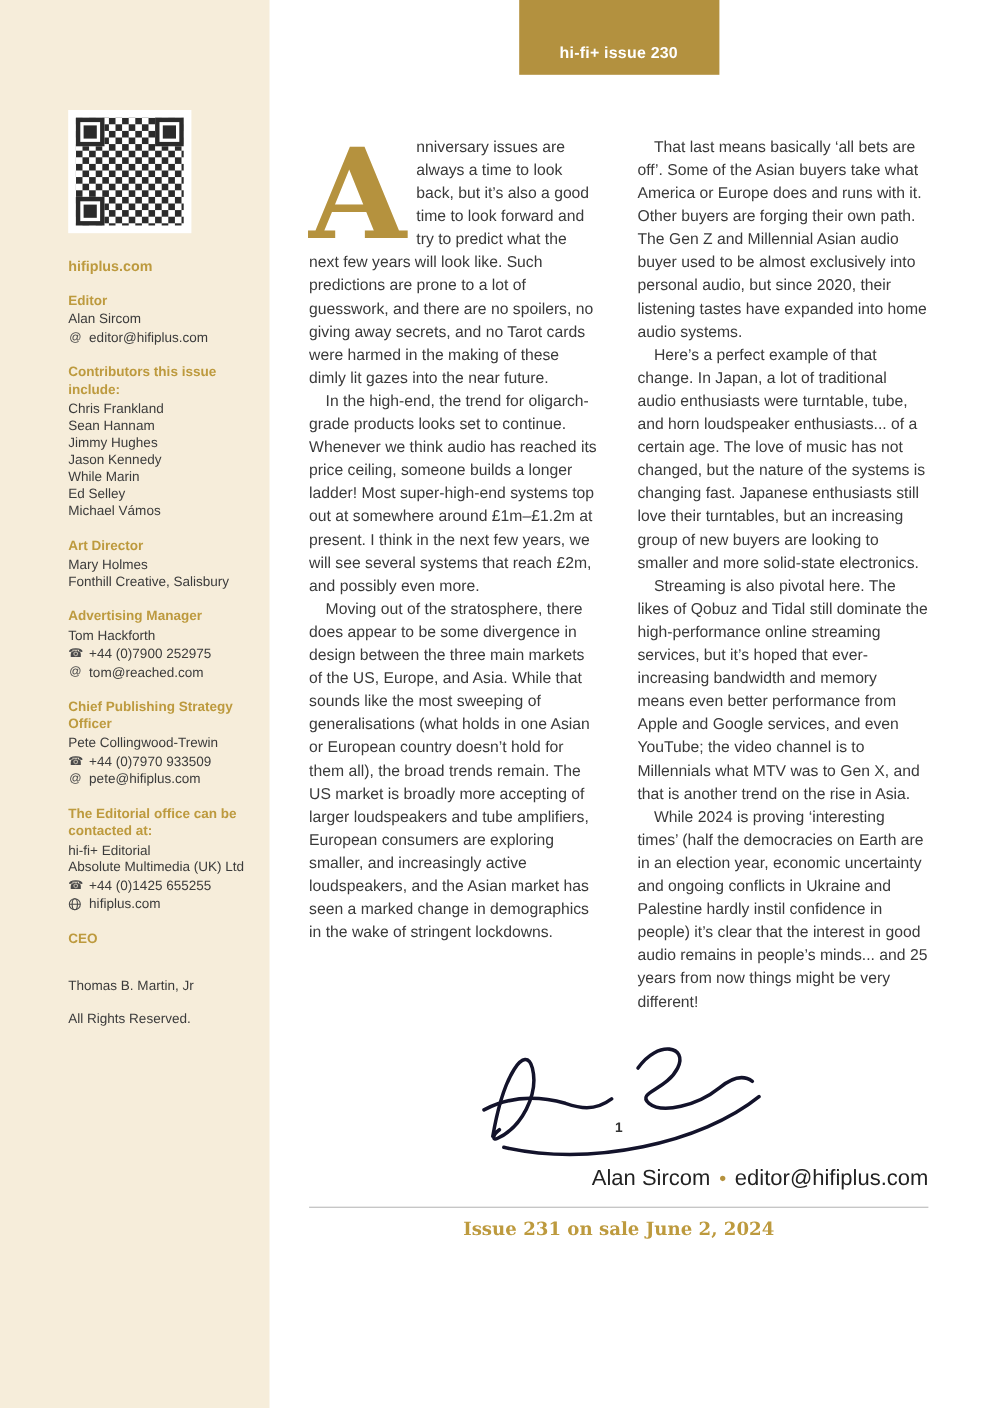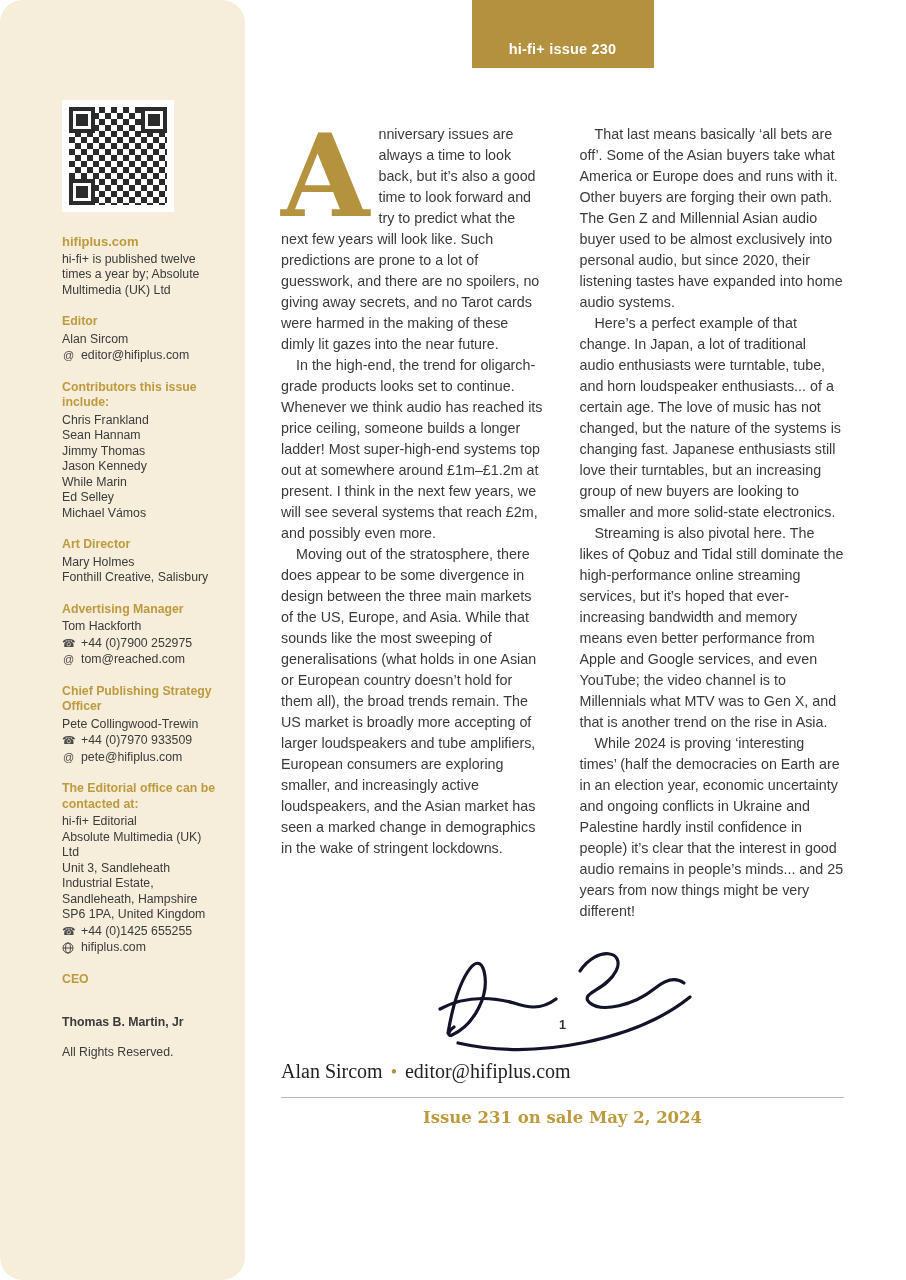--- a/index.html
+++ b/index.html
@@ -13,22 +13,22 @@
   html,body{margin:0;padding:0;}
   body{
     width:906px;height:1280px;overflow:hidden;background:#fff;
     font-family:"Liberation Sans",sans-serif;color:var(--ink);
     position:relative;
   }
   
   .sidebar{
     position:absolute;left:0;top:0;width:245px;height:1280px;
     background:var(--cream);
-    padding:100px 25px 20px 62px;
-    font-size:12.3px;line-height:15.5px;border-radius:23px;
+    padding:100px 10px 20px 62px;
+    font-size:12.3px;line-height:15.5px;
   }
   .qr{
     width:112px;height:112px;background:#fff;position:relative;
     padding:7px;margin-bottom:22px;
   }
   .qr-grid{
     width:100%;height:100%;
     background:repeating-conic-gradient(#2b2b2b 0% 25%, #fff 0% 50%);
     background-size:12px 12px;
   }
@@ -36,21 +36,21 @@
   .finder::after{content:"";position:absolute;inset:3px;background:#2b2b2b;}
   .finder.tl{top:7px;left:7px}
   .finder.tr{top:7px;right:7px}
   .finder.bl{bottom:7px;left:7px}
   .gold-head{
     color:var(--gold-bright);font-weight:bold;margin-top:16px;margin-bottom:2px;
   }
   .gold-head.website{margin-top:0;font-size:13px;}
   .side-p{margin:2px 0 0 0;}
   .side-line{margin:0;}
-  .name-bold{font-weight:bold;margin-top:28px;}
+  .name-bold{font-weight:normal;margin-top:28px;}
   .contact-line{display:flex;align-items:flex-start;gap:6px;margin:1px 0;}
   .c-icon{width:13px;flex:0 0 13px;font-size:11px;line-height:15.5px;text-align:center;color:#4a4a4a;}
   .c-icon svg{display:block;margin-top:2px;}
   .legal-p{margin:14px 0 0 0;}
   
   .main{
     position:absolute;left:259px;top:0;width:661px;height:1068px;
     padding:0 76px 0 22px;
   }
   .badge{
@@ -69,22 +69,22 @@
   .para{margin:0;}
   .para.indent{text-indent:15px;}
   .dropcap{
     float:left;
     font-family:"DejaVu Serif",serif;font-weight:600;
     font-size:114px;line-height:86px;color:var(--gold);
     margin:9px 9px 4px 0;
   }
   .signature{height:118px;margin-top:14px;display:flex;justify-content:center;align-items:center;}
   .byline{
-    margin-top:6px;text-align:left;
-    font-family:Liberation Serif, serif;font-size:20px;color:#222;
+    margin-top:6px;text-align:right;
+    font-family:Liberation Sans, sans-serif;font-size:20px;color:#222;
   }
   .byline .dot{color:var(--gold);padding:0 8px;font-size:18px;}
   .rule{border:none;border-top:1px solid #b9b9b9;margin:14px 0 0 0;}
   .onsale{
     margin-top:10px;text-align:center;
     font-family:"DejaVu Serif",serif;font-weight:bold;
     font-size:16.5px;color:var(--gold-bright);
   }
   .pageno{
     position:absolute;left:0;right:54px;bottom:36px;text-align:center;
@@ -97,33 +97,32 @@
 <aside class="sidebar">
 
   <div class="qr">
     <div class="qr-grid"></div>
     <span class="finder tl"></span>
     <span class="finder tr"></span>
     <span class="finder bl"></span>
   </div>
 
   <div class="gold-head website">hifiplus.com</div>
-  <p class="side-p">hi-fi+ is published twelve times a year by; Absolute Multimedia (UK) Ltd</p>
 
   <div class="gold-head">Editor</div>
   <div class="side-line">Alan Sircom</div>
   <div class="contact-line">
     <span class="c-icon">@</span>
     <span>editor@hifiplus.com</span>
   </div>
 
   <div class="gold-head">Contributors this issue include:</div>
   <div class="side-line">Chris Frankland</div>
   <div class="side-line">Sean Hannam</div>
-  <div class="side-line">Jimmy Thomas</div>
+  <div class="side-line">Jimmy Hughes</div>
   <div class="side-line">Jason Kennedy</div>
   <div class="side-line">While Marin</div>
   <div class="side-line">Ed Selley</div>
   <div class="side-line">Michael Vámos</div>
 
   <div class="gold-head">Art Director</div>
   <div class="side-line">Mary Holmes</div>
   <div class="side-line">Fonthill Creative, Salisbury</div>
 
   <div class="gold-head">Advertising Manager</div>
@@ -144,21 +143,20 @@
     <span>+44 (0)7970 933509</span>
   </div>
   <div class="contact-line">
     <span class="c-icon">@</span>
     <span>pete@hifiplus.com</span>
   </div>
 
   <div class="gold-head">The Editorial office can be contacted at:</div>
   <div class="side-line">hi-fi+ Editorial</div>
   <div class="side-line">Absolute Multimedia (UK) Ltd</div>
-  <div class="side-line">Unit 3, Sandleheath Industrial Estate, Sandleheath, Hampshire SP6 1PA, United Kingdom</div>
   <div class="contact-line">
     <span class="c-icon">☎</span>
     <span>+44 (0)1425 655255</span>
   </div>
   <div class="contact-line">
     <span class="c-icon">
       <svg width="12" height="12" viewBox="0 0 12 12" fill="none" stroke="#4a4a4a" stroke-width="1">
         <circle cx="6" cy="6" r="5"></circle>
         <ellipse cx="6" cy="6" rx="2.4" ry="5"></ellipse>
         <line x1="1" y1="6" x2="11" y2="6"></line>
@@ -203,17 +201,17 @@
       <path d="M40 106 C120 124 220 102 272 60"></path>
     </svg>
   </div>
 
   <div class="byline">
     <span>Alan Sircom</span><span class="dot">•</span><span>editor@hifiplus.com</span>
   </div>
 
   <hr class="rule">
 
-  <div class="onsale">Issue 231 on sale May 2, 2024</div>
+  <div class="onsale">Issue 231 on sale June 2, 2024</div>
 
   <div class="pageno">1</div>
 
 </main>
 
 </body></html>

